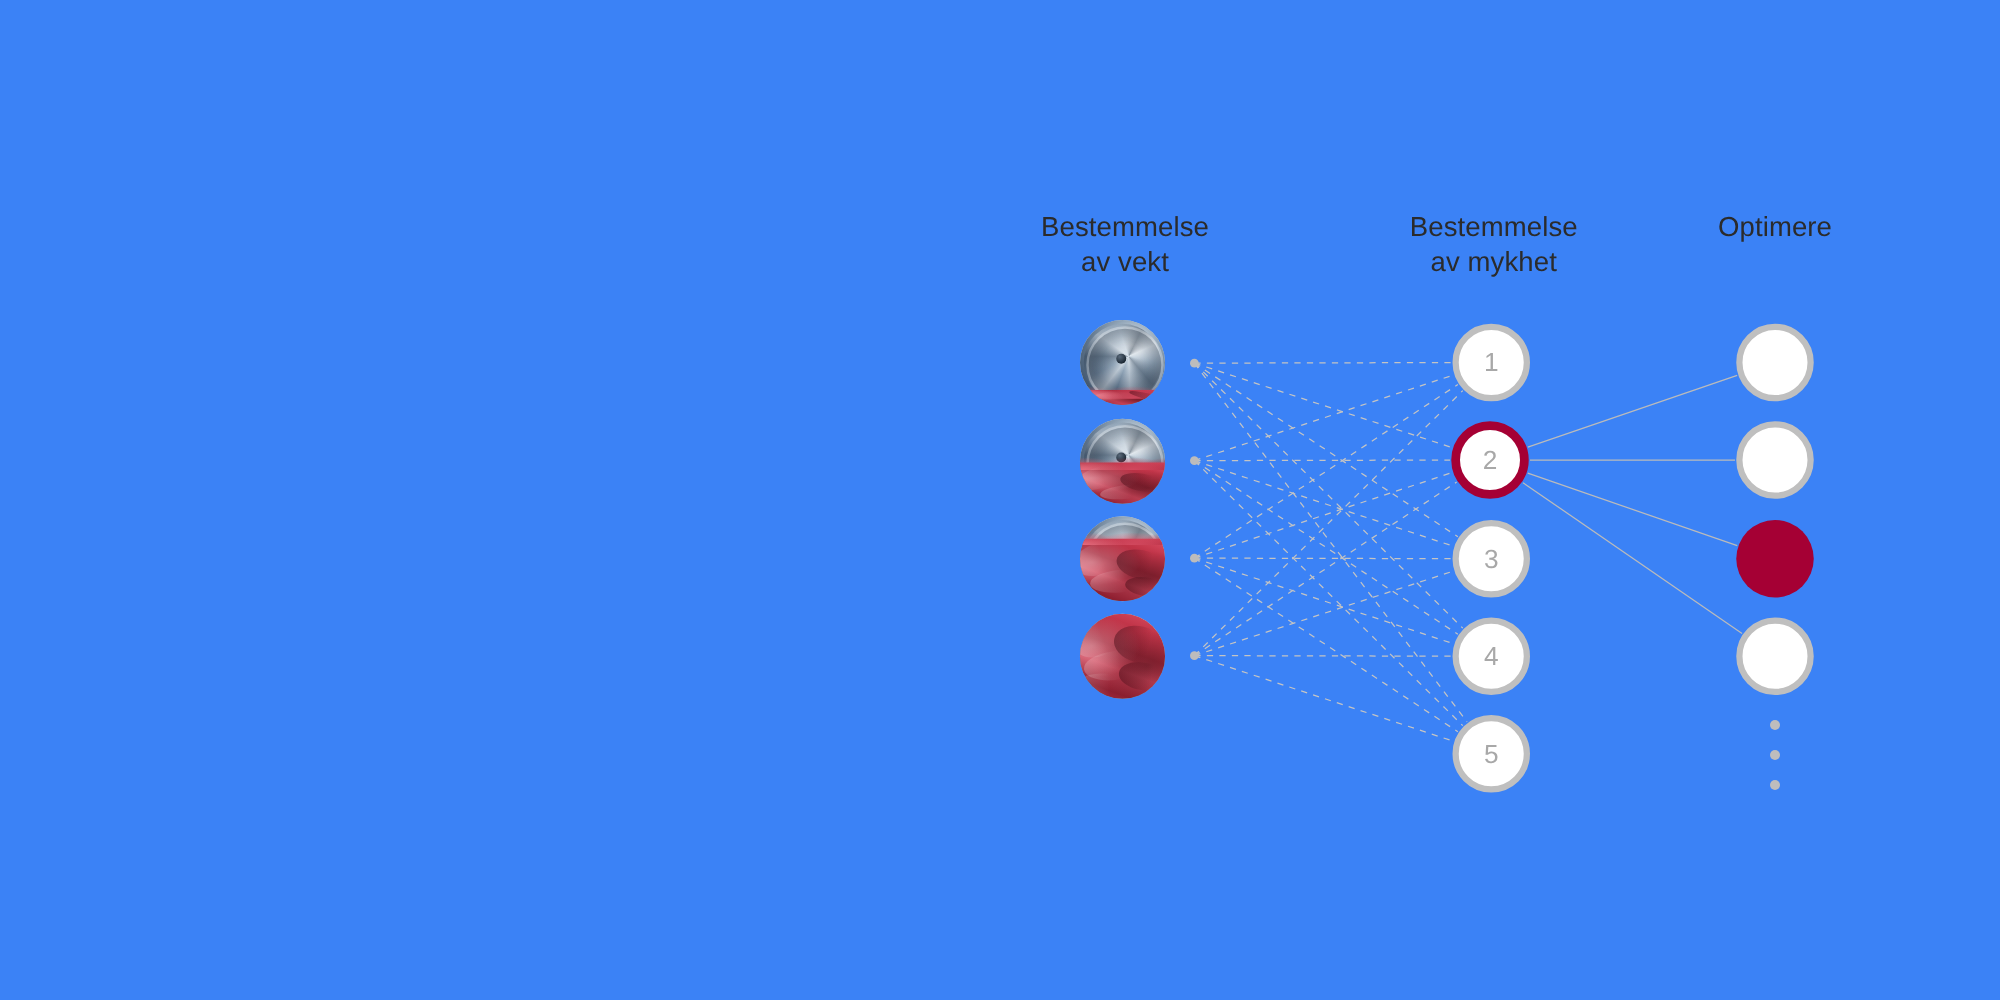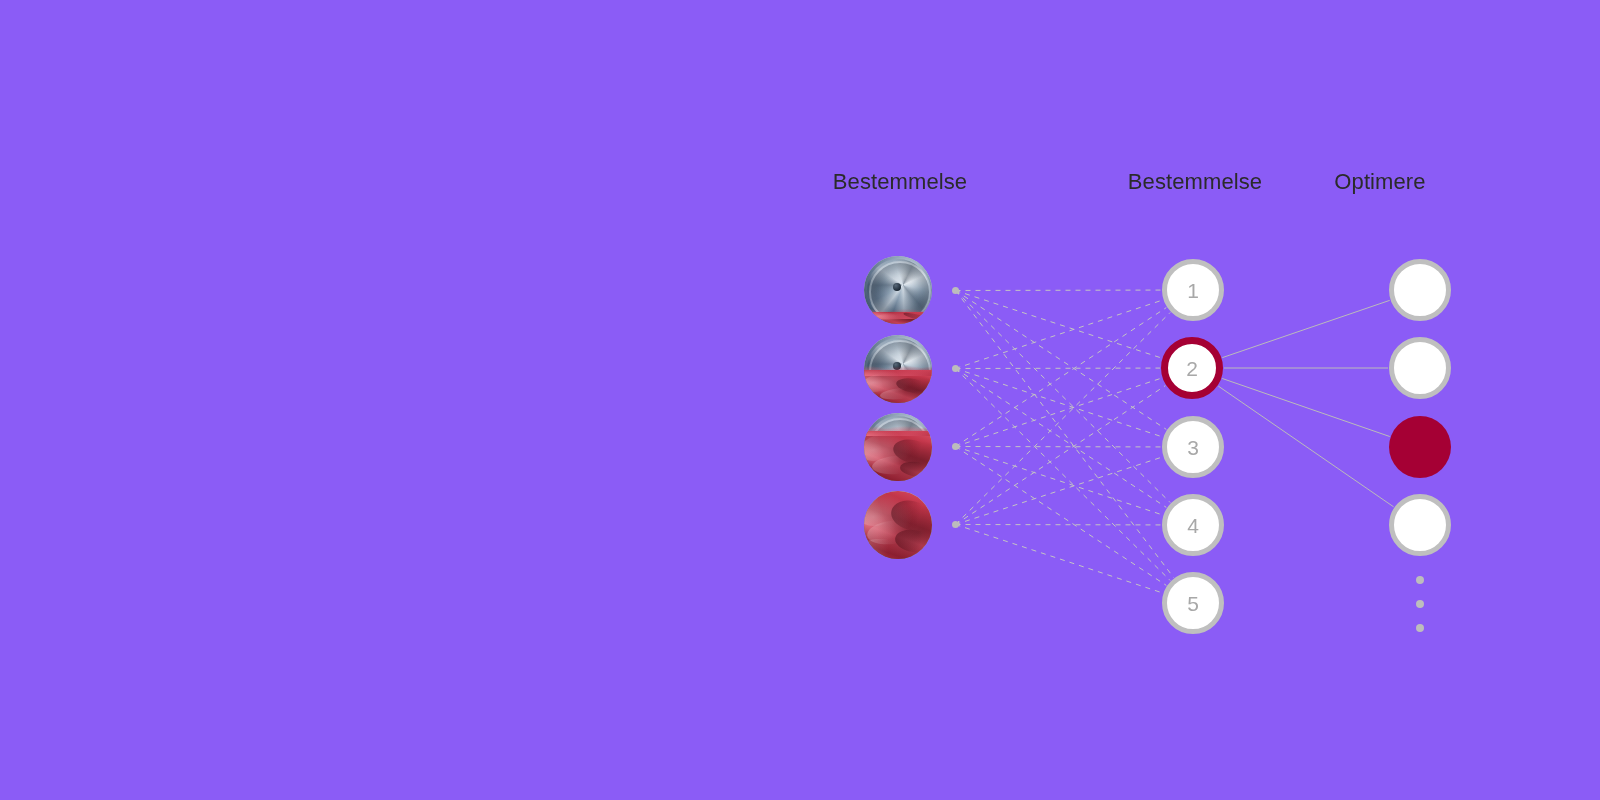--- a/index.html
+++ b/index.html
@@ -13,39 +13,39 @@
     height: 800px;
     overflow: hidden;
     font-family: "Liberation Sans", "DejaVu Sans", sans-serif;
     -webkit-font-smoothing: antialiased;
   }
 
   #stage {
     position: relative;
     width: 1600px;
     height: 800px;
-    background: #8b5cf6;
+    background: #3b82f6;
   }
 
   
   .col-title {
     position: absolute;
     text-align: center;
     font-size: 22px;
     line-height: 28px;
     color: #2b2b2b;
     font-weight: 400;
     letter-spacing: 0.1px;
     white-space: nowrap;
   }
   .col-title .ln { display: block; }
 
   #title-weight  { left: 780px;  top: 168px; width: 240px; }
   #title-soft    { left: 1075px; top: 168px; width: 240px; }
-  #title-pattern { left: 1260px; top: 168px; width: 240px; }
+  #title-pattern { left: 1300px; top: 168px; width: 240px; }
 
   
   #edges {
     position: absolute;
     left: 0; top: 0;
     width: 1600px; height: 800px;
     pointer-events: none;
   }
 
   
@@ -192,24 +192,26 @@
     background: #bcbcbc;
   }
 </style>
 </head>
 <body>
 
 <div id="stage">
 
   <div class="col-title" id="title-weight">
     <span class="ln">Bestemmelse</span>
+    <span class="ln">av vekt</span>
   </div>
 
   <div class="col-title" id="title-soft">
     <span class="ln">Bestemmelse</span>
+    <span class="ln">av mykhet</span>
   </div>
 
   <div class="col-title" id="title-pattern">
     <span class="ln">Optimere</span>
   </div>
 
   <svg id="edges" viewBox="0 0 1600 800" xmlns="http://www.w3.org/2000/svg">
     <g id="stage1-edges" stroke="#c4c4c4" stroke-width="1" fill="none" stroke-dasharray="5 5">
         <line x1="955.5" y1="290.5" x2="1161.0000709138917" y2="290.06736827176024"></line>
         <line x1="955.5" y1="290.5" x2="1161.5910950164819" y2="358.0351368447245"></line>

